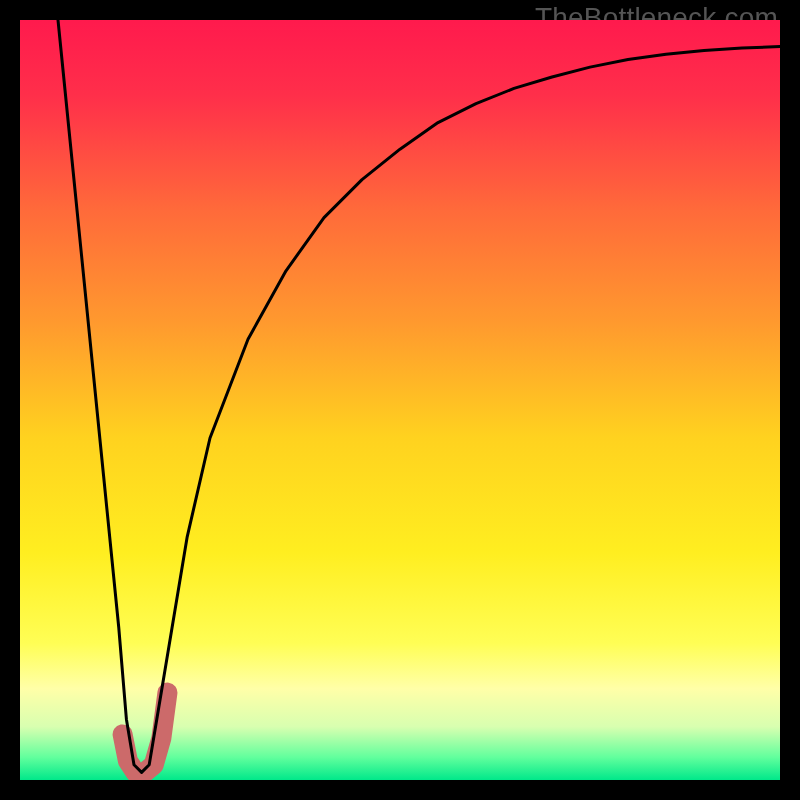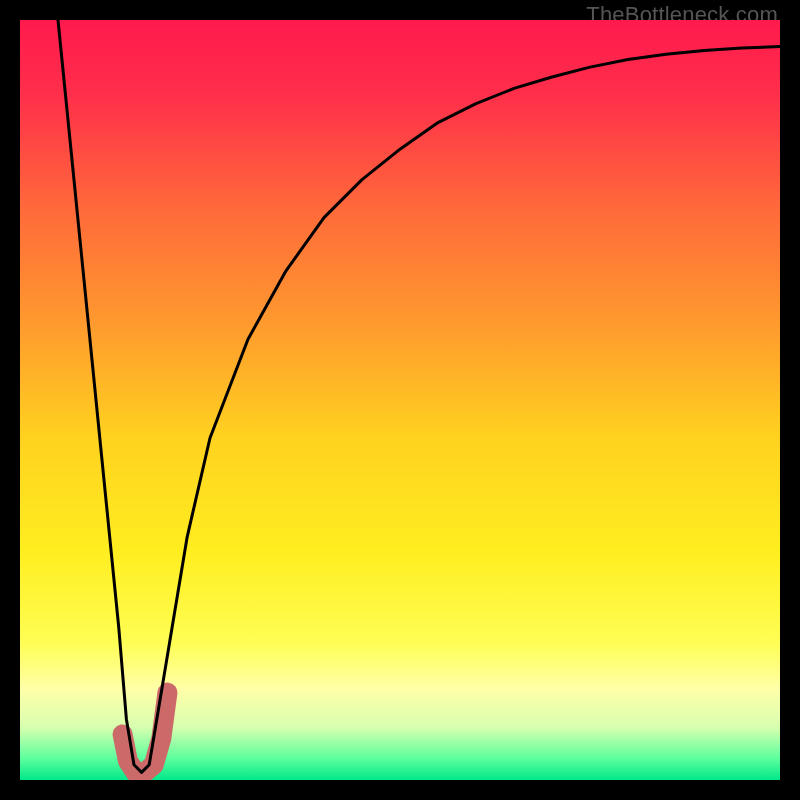--- a/index.html
+++ b/index.html
@@ -31,21 +31,21 @@
   }
   .curve-layer {
     position: absolute;
     inset: 0;
   }
   .watermark {
     position: absolute;
     top: 2px;
     right: 22px;
     color: #555555;
-    font-size: 22px;
+    font-size: 28px;
     font-weight: 500;
     letter-spacing: 0.2px;
     user-select: none;
   }
 </style>
 </head>
 <body>
 
 <div class="frame">
 

